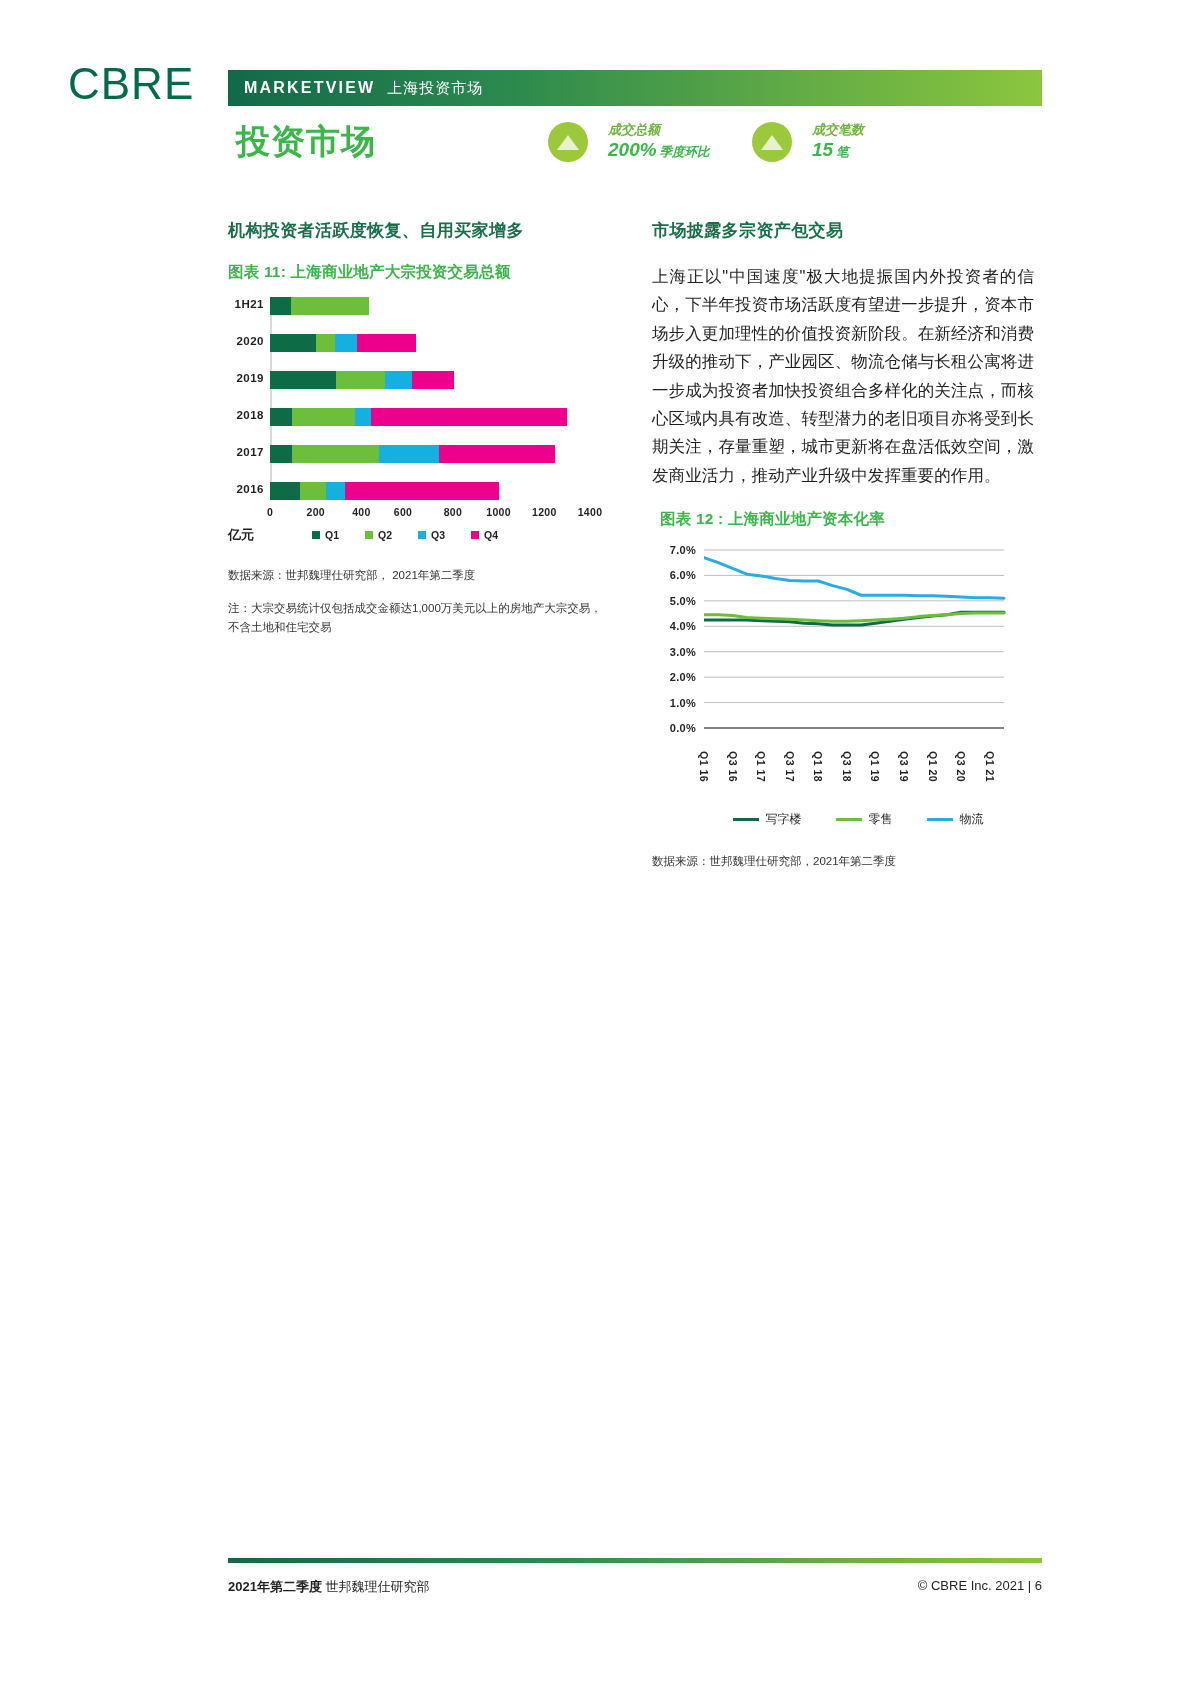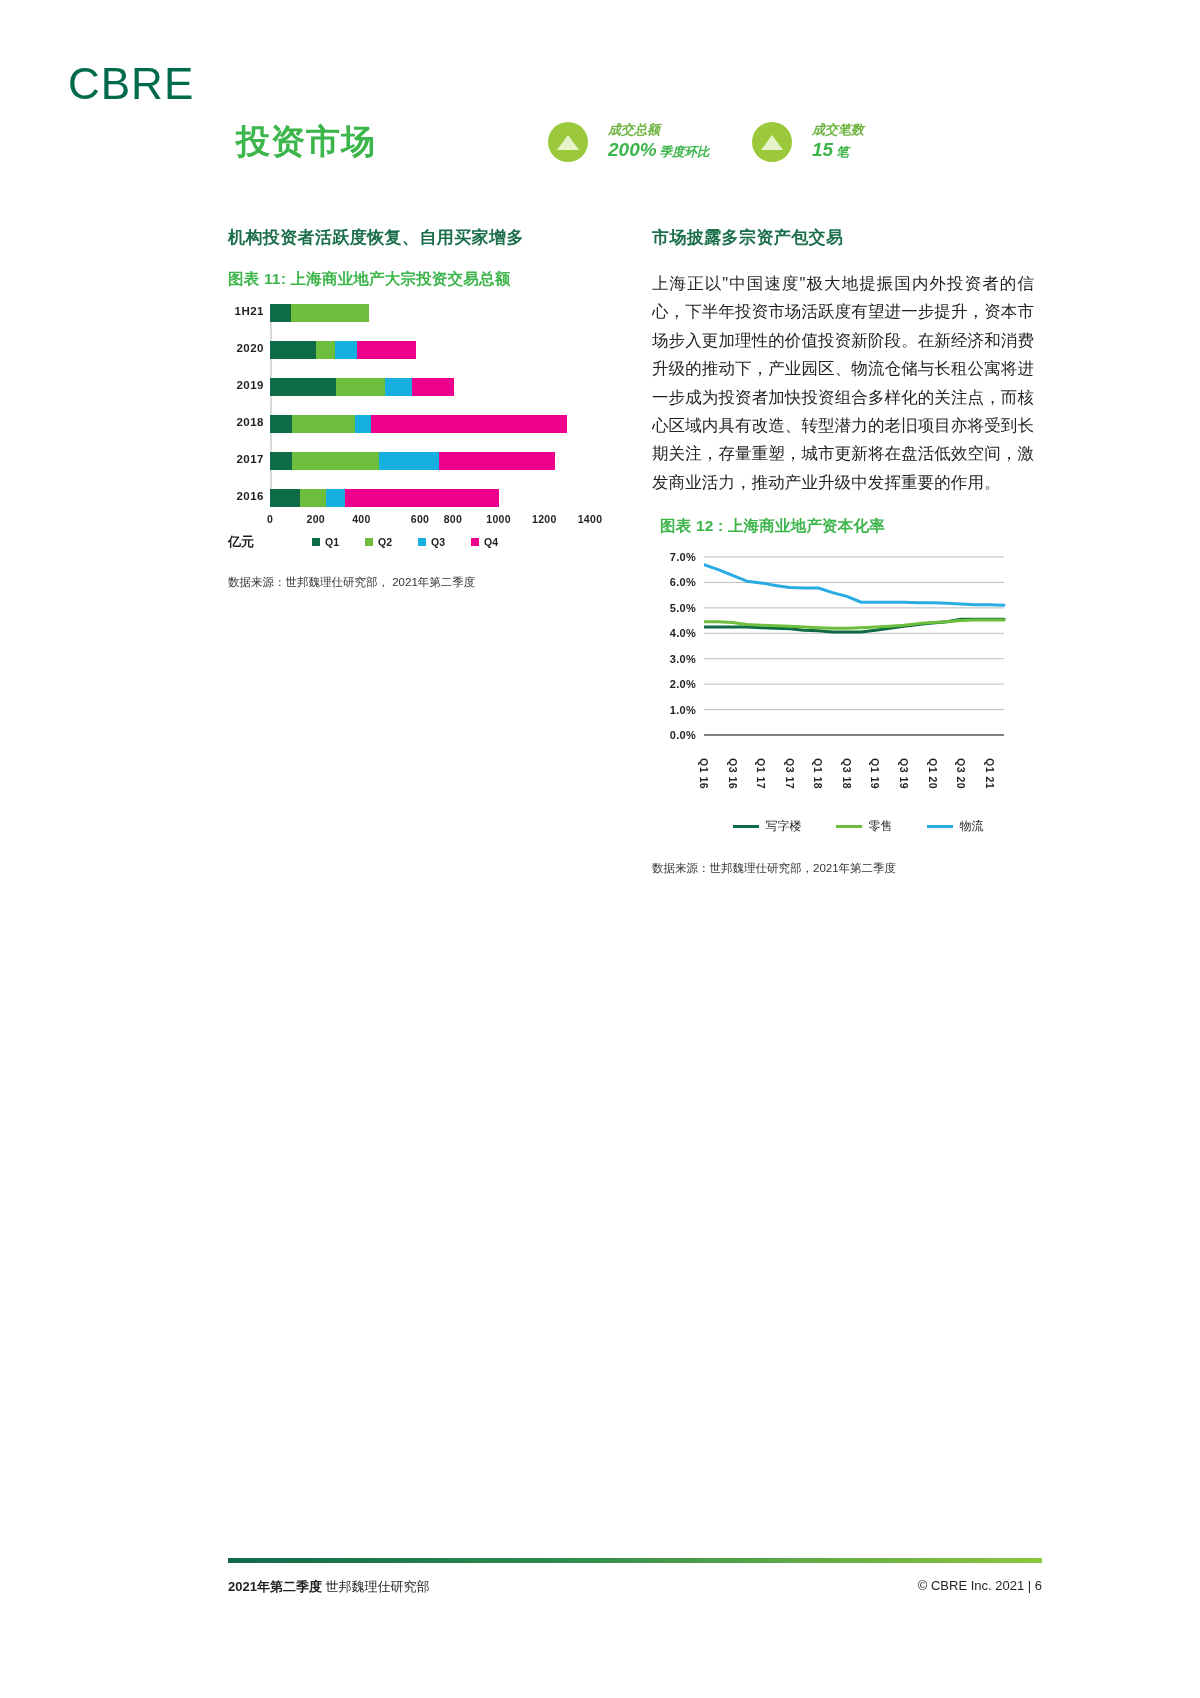--- a/index.html
+++ b/index.html
@@ -62,21 +62,21 @@
   .stat-label{font-size:13px;color:#6db33f;font-weight:bold;}
   .stat-val{font-size:19px;color:#3cb54a;font-weight:bold;}
   .stat-val .unit{font-size:12.5px;font-weight:bold;margin-left:3px;}
 
   
   .col{position:absolute;width:382px;}
   .col-left{left:228px;top:218px;}
   .col-right{left:652px;top:218px;}
 
   h3.section-head{
-    margin:8px 0 20px 0;
+    margin:1px 0 20px 0;
     font-size:17px;font-weight:bold;color:#1b6e4a;
     letter-spacing:0.4px;
   }
   p.body{
     margin:0 0 20px 0;
     font-size:16.5px;line-height:1.72;
     color:#231f20;
     text-align:justify;
     letter-spacing:0.1px;
   }
@@ -155,20 +155,24 @@
     font-size:13px;color:#231f20;
   }
 </style>
 </head>
 <body>
 
 <div class="page">
 
   <div class="header">
     <div class="cbre-logo">CBRE</div>
+    <div class="header-bar">
+      <span class="mv">MARKETVIEW</span>
+      <span class="mv-sub">上海投资市场</span>
+    </div>
     <div class="page-title">投资市场</div>
 
     <div class="stat stat-1">
       <div class="tri-circle">
           <div class="tri"></div>
         </div>
       <div class="stat-text">
         <div class="stat-label">成交总额</div>
         <div class="stat-val">
           <span>200%</span><span class="unit">季度环比</span>
@@ -238,21 +242,21 @@
               <div class="seg" style="width: 19.4286px; background: rgb(22, 176, 224);"></div>
               <div class="seg" style="width: 153.143px; background: rgb(236, 0, 140);"></div>
             </div>
           </div>
       </div>
 
       <div class="xaxis" id="xaxis">
           <span class="xtick" style="left: 0px;">0</span>
           <span class="xtick" style="left: 45.7143px;">200</span>
           <span class="xtick" style="left: 91.4286px;">400</span>
-          <span class="xtick" style="left: 150px;">600</span>
+          <span class="xtick" style="left: 120px; padding-left: 26px;">600</span>
           <span class="xtick" style="left: 182.857px;">800</span>
           <span class="xtick" style="left: 228.571px;">1000</span>
           <span class="xtick" style="left: 274.286px;">1200</span>
           <span class="xtick" style="left: 320px;">1400</span>
         </div>
 
       <div class="legend-row">
         <span class="unit-lbl">亿元</span>
         <span class="legend-items" id="bar-legend">
             <span class="legend-item">
@@ -268,20 +272,21 @@
               <span>Q3</span>
             </span>
             <span class="legend-item">
               <span class="swatch" style="background: rgb(236, 0, 140);"></span>
               <span>Q4</span>
             </span>
           </span>
       </div>
 
       <div class="src-note" style="margin-top:22px;">数据来源：世邦魏理仕研究部， 2021年第二季度</div>
+      <div class="src-note" style="margin-top:14px;">注：大宗交易统计仅包括成交金额达1,000万美元以上的房地产大宗交易，不含土地和住宅交易</div>
     </div>
   </div>
 
   <div class="col col-right">
     <h3 class="section-head">市场披露多宗资产包交易</h3>
     <p class="body">上海正以"中国速度"极大地提振国内外投资者的信心，下半年投资市场活跃度有望进一步提升，资本市场步入更加理性的价值投资新阶段。在新经济和消费升级的推动下，产业园区、物流仓储与长租公寓将进一步成为投资者加快投资组合多样化的关注点，而核心区域内具有改造、转型潜力的老旧项目亦将受到长期关注，存量重塑，城市更新将在盘活低效空间，激发商业活力，推动产业升级中发挥重要的作用。</p>
 
     <div class="fig12-wrap">
       <div class="chart-title" style="margin-left:8px;">图表 12 : 上海商业地产资本化率</div>
 

